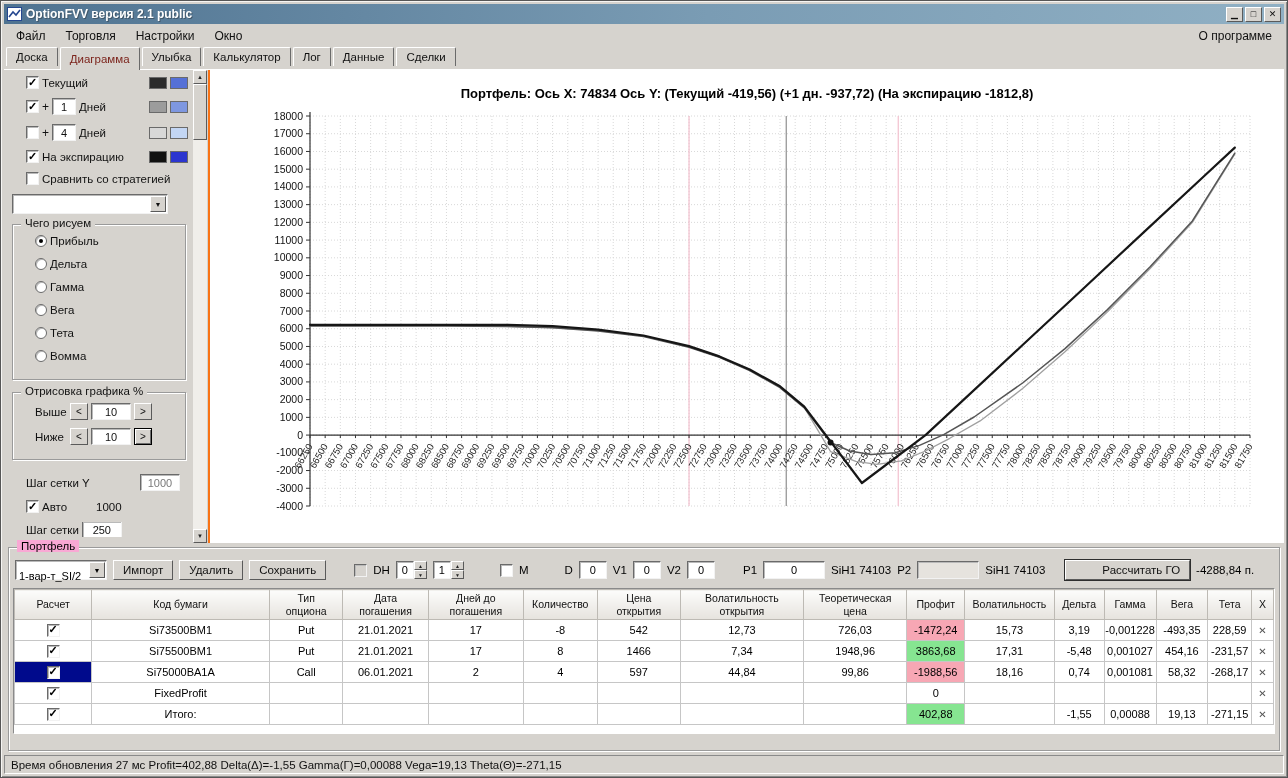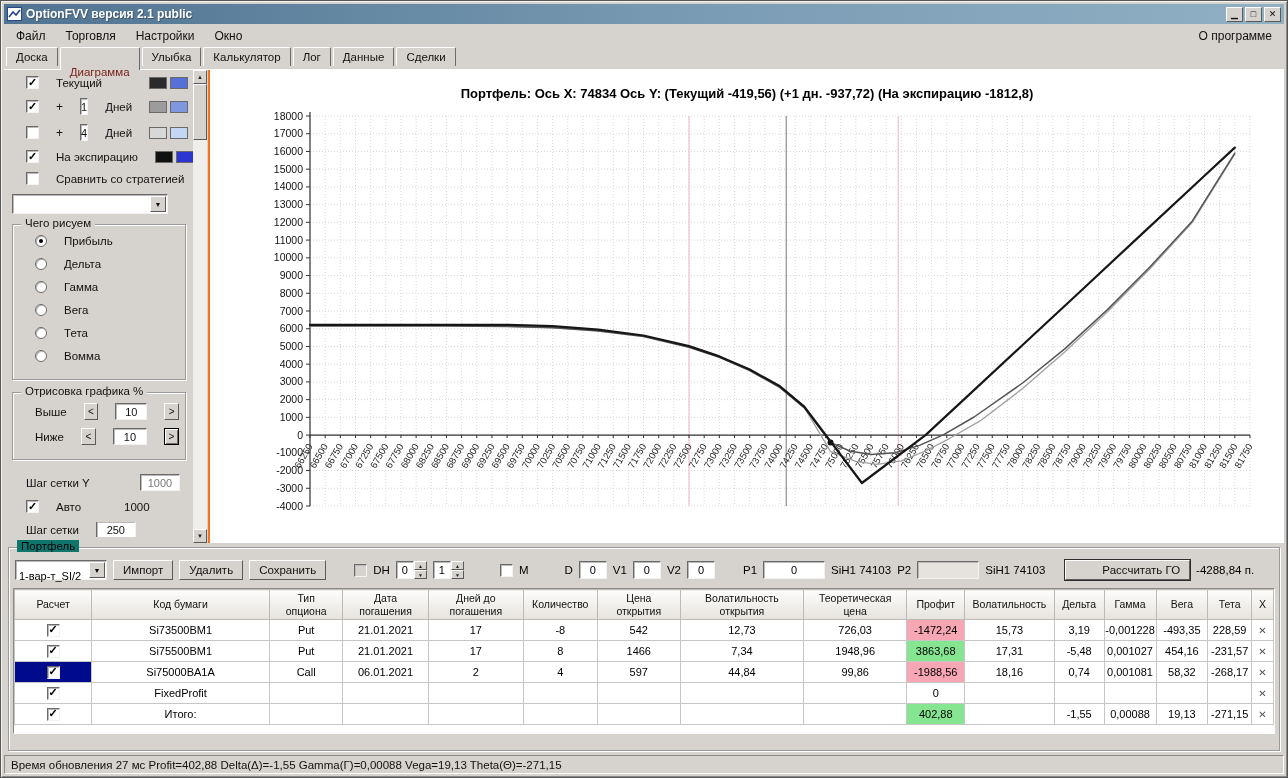--- a/index.html
+++ b/index.html
@@ -21,28 +21,28 @@
   
   .menubar { height: 23px; flex: 0 0 23px; display: flex; align-items: center; font-size: 12px; padding: 0 2px; color: #111; }
   .menu-item { padding: 4px 10px; }
   .menu-right { margin-left: auto; padding: 4px 10px; }
 
   
   .tabstrip { height: 23px; flex: 0 0 23px; display: flex; padding-left: 2px; position: relative; }
   .tabstrip::after { content: ""; position: absolute; left: 0; right: 0; bottom: 0; height: 1px; background: #fff; }
   .tab { border: 1px solid; border-color: #fff #6a6a6a #6a6a6a #fff; border-bottom: none; background: #d6d3ce;
          padding: 3px 9px 4px; font-size: 11.5px; margin-right: 2px; height: 19px; border-radius: 2px 2px 0 0; color: #111; z-index: 1; }
-  .tab.active { height: 23px; padding-top: 18px; color: #7c241c; z-index: 3; position: relative; }
+  .tab.active { height: 23px; padding-top: 5px; color: #7c241c; z-index: 3; position: relative; }
 
   
   .main { flex: 1 1 auto; min-height: 0; display: flex; position: relative; }
 
   
   .sidebar { width: 204px; flex: 0 0 204px; position: relative; padding: 6px 20px 0 6px; overflow: hidden; font-size: 11.5px; color: #111; }
-  .sb-row { display: flex; align-items: center; gap: 17px; margin: 0 0 9px 0; white-space: nowrap; padding-left: 16px; }
+  .sb-row { display: flex; align-items: center; gap: 3px; margin: 0 0 9px 0; white-space: nowrap; padding-left: 16px; }
   .sb-label { }
   .swatches { margin-left: auto; display: flex; gap: 3px; }
   .swatch { width: 18px; height: 12px; border: 1px solid #6a6a6a; display: inline-block; }
   .plus { font-size: 12px; }
   .cb { width: 13px; height: 13px; min-width: 13px; background: #fff; border: 1px solid;
         border-color: #6a6a6a #f2f2f2 #f2f2f2 #6a6a6a; box-shadow: inset 1px 1px 0 #b9b9b9;
         display: inline-flex; align-items: center; justify-content: center; font-size: 11px; line-height: 1; color: #000; }
   .cb.checked::after { content: "✓"; font-weight: bold; margin-top: -1px; }
   .cb.disabled { background: #d6d3ce; }
   .radio { width: 12px; height: 12px; min-width: 12px; border-radius: 50%; background: #fff;
@@ -80,21 +80,21 @@
 
   
   .chart-region { flex: 1 1 auto; background: #fff; position: relative; border-left: 2px solid #f97316; overflow: hidden; }
   .chart-title { text-align: center; font-size: 13px; font-weight: bold; padding-top: 16px; color: #000; white-space: nowrap; }
   #chart-svg { position: absolute; left: 0; top: 34px; }
 
   
   .bottom { flex: 0 0 210px; height: 210px; padding: 4px 4px 0 4px; }
   .pf-group { position: relative; border: 1px solid #9a9a9a; box-shadow: 1px 1px 0 #fff, inset 1px 1px 0 #fff;
               height: 204px; padding: 10px 4px 4px 4px; }
-  .pf-title { position: absolute; top: -8px; left: 8px; background: #0f766e; padding: 0 4px; font-size: 11.5px; }
+  .pf-title { position: absolute; top: -8px; left: 8px; background: #f9a8d4; padding: 0 4px; font-size: 11.5px; }
   .pf-toolbar { display: flex; align-items: center; gap: 6px; padding: 2px 2px 8px 2px; font-size: 11.5px; white-space: nowrap; }
   .btn { background: #d6d3ce; border: 1px solid; border-color: #fff #5a5a5a #5a5a5a #fff; padding: 3px 9px; font-size: 11.5px; color: #111; }
   .btn.primary { outline: 1px solid #2e2e2e; font-weight: normal; padding-left: 36px; }
   .combo { width: 92px; height: 20px; display: flex; align-items: center; }
   .field { height: 18px; display: inline-flex; align-items: center; justify-content: center; font-size: 11px; padding: 0 2px; }
   .f-sm { width: 28px; }
   .f-md { width: 62px; }
   .field.disabled { background: #e6e3de; }
   .spin { display: inline-flex; height: 18px; }
   .spin .sp-val { width: 18px; display: inline-flex; align-items: center; justify-content: center; font-size: 11px; }

